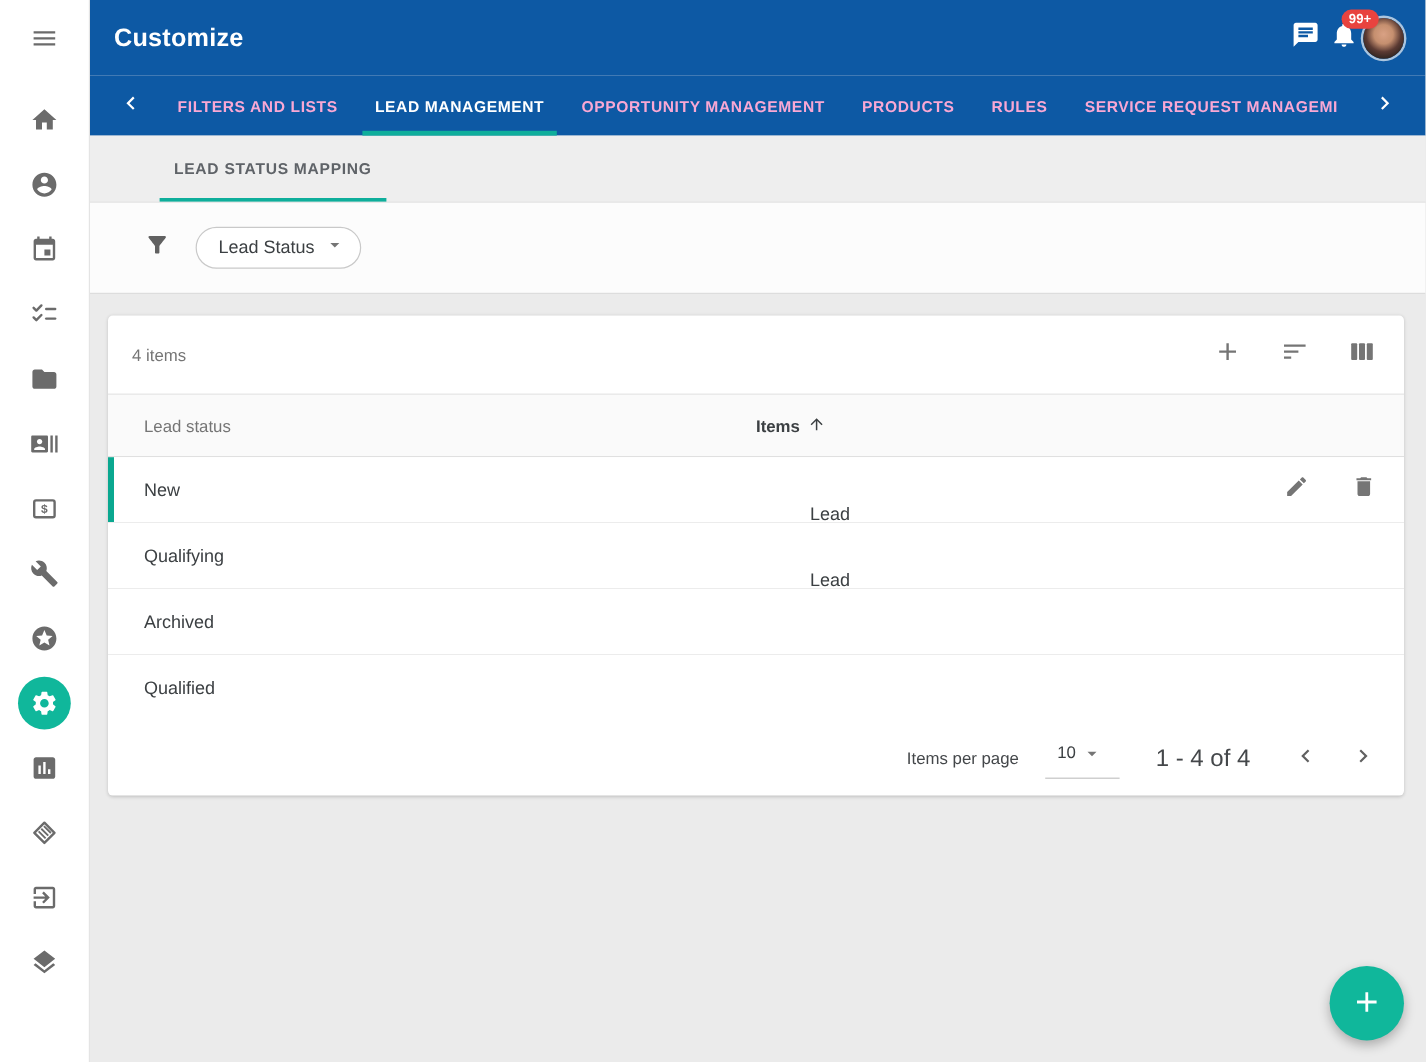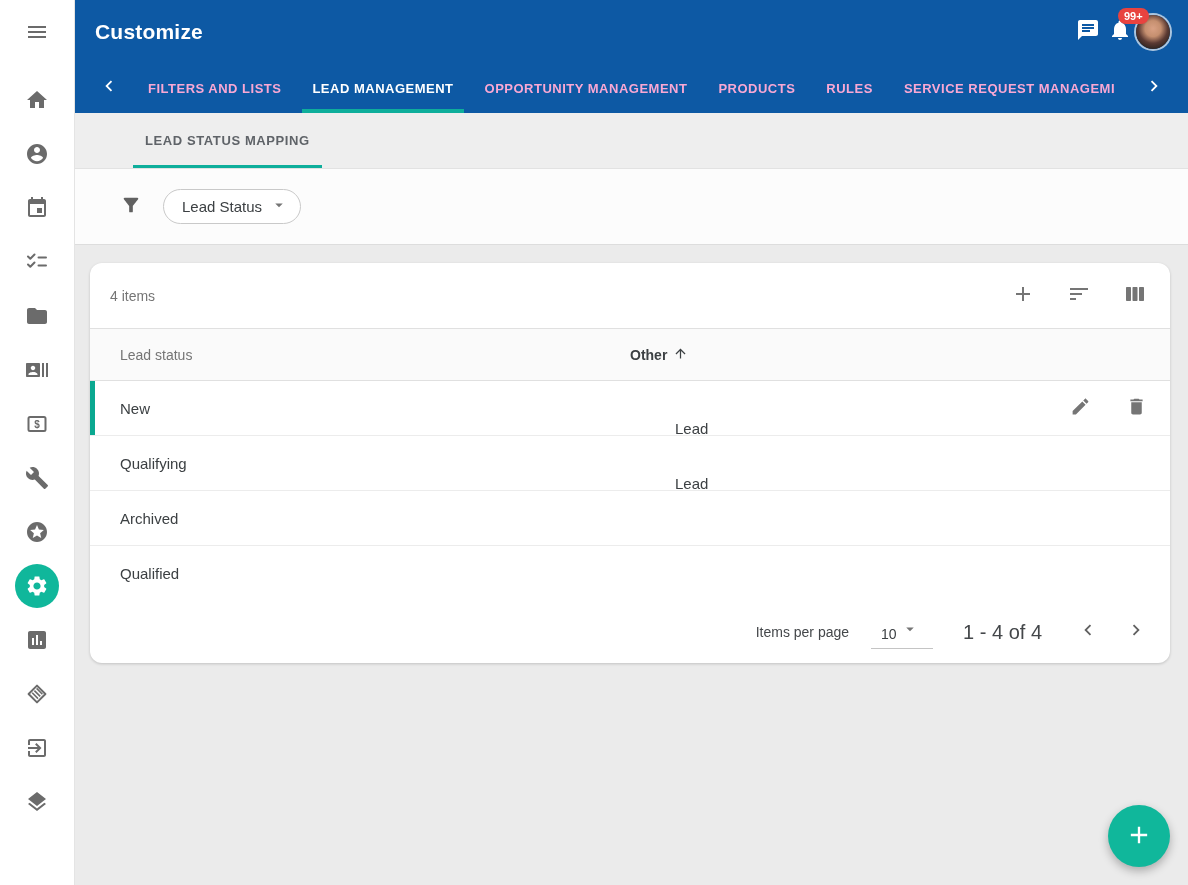--- a/index.html
+++ b/index.html
@@ -46,21 +46,21 @@
   .filterbar { background:#FCFCFC; height:76px; display:flex; align-items:center; padding-left:38px; border-bottom:1px solid #DDDDDD; }
   .funnel-btn { width:36px; height:36px; display:flex; align-items:center; justify-content:center; cursor:pointer; }
   .funnel-btn svg { width:22px; height:22px; fill:#616161; }
   .filter-chip { margin-left:14px; height:35px; border:1px solid #C9C9C9; border-radius:18px; background:#FFFFFF; display:flex; align-items:center; gap:8px; padding:0 12px 0 18px; cursor:pointer; }
   .filter-chip .chip-label { font-size:15px; color:#3C4043; }
   .filter-chip svg { width:18px; height:18px; fill:#757575; }
 
   
   .content { flex:1; background:#EBEBEB; position:relative; padding:18px 18px 0 15px; }
 
-  .card { width:1080px; background:#FFFFFF; border-radius:12px; box-shadow:0 1px 3px rgba(0,0,0,0.18); overflow:hidden; }
+  .card { width:1080px; background:#FFFFFF; border-radius:4px; box-shadow:0 1px 3px rgba(0,0,0,0.18); overflow:hidden; }
 
   .card-toolbar { height:66px; display:flex; align-items:center; padding:0 14px 0 20px; border-bottom:1px solid #E0E0E0; }
   .items-count { font-size:14px; color:#757575; flex:1; }
   .toolbar-actions { display:flex; align-items:center; gap:14px; }
   .tool-btn { width:42px; height:42px; display:flex; align-items:center; justify-content:center; cursor:pointer; }
   .tool-btn svg { width:24px; height:24px; fill:#757575; }
 
   .thead { height:52px; display:flex; align-items:center; background:#FAFAFA; border-bottom:1px solid #E0E0E0; }
   .th1 { width:540px; padding-left:30px; font-size:14px; color:#757575; }
   .th2 { display:flex; align-items:center; gap:6px; font-size:14px; color:#3C4043; font-weight:700; cursor:pointer; }
@@ -70,21 +70,21 @@
   .trow:nth-child(6) { border-bottom:none; }
   .td1 { width:540px; padding-left:30px; font-size:15px; color:#3C4043; }
   .td2 { font-size:15px; color:#3C4043; flex:1;margin-top:40px; }
   .row-accent { position:absolute; left:0; top:0; bottom:0; width:5px; background:#0AA890; }
   .row-actions { display:flex; align-items:center; gap:16px; padding-right:14px; }
   .row-action-btn { width:40px; height:40px; display:flex; align-items:center; justify-content:center; cursor:pointer; }
   .row-action-btn svg { width:21px; height:21px; fill:#757575; }
 
   .pagination { height:62px; display:flex; align-items:center; justify-content:flex-end; padding-right:14px; gap:8px; }
   .pg-label { font-size:14px; color:#44474A; margin-right:14px; }
-  .pg-select { display:flex; align-items:flex-end; gap:4px; border-bottom:1px solid #C4C4C4; padding:4px 2px 6px 10px; min-width:62px; cursor:pointer; margin-right:22px; }
+  .pg-select { display:flex; align-items:flex-start; gap:4px; border-bottom:1px solid #C4C4C4; padding:4px 2px 6px 10px; min-width:62px; cursor:pointer; margin-right:22px; }
   .pg-select .pg-value { font-size:14px; color:#3C4043; }
   .pg-select svg { width:18px; height:18px; fill:#757575; }
   .pg-range { font-size:20px; color:#44474A; margin-right:18px; }
   .pg-nav { width:40px; height:40px; display:flex; align-items:center; justify-content:center; cursor:pointer; }
   .pg-nav svg { width:22px; height:22px; fill:#616161; }
 
   
   .fab { position:absolute; right:18px; bottom:18px; width:62px; height:62px; border-radius:50%; background:#10B79B; border:none; display:flex; align-items:center; justify-content:center; cursor:pointer; box-shadow:0 4px 10px rgba(0,0,0,0.28); }
   .fab svg { width:28px; height:28px; fill:#FFFFFF; }
 </style>
@@ -285,21 +285,21 @@
                     <rect x="9.5" y="5" width="5" height="14" rx="0.8"></rect>
                     <rect x="16" y="5" width="5" height="14" rx="0.8"></rect>
                   </svg></span>
             </div>
           </div>
         </div>
 
         <div class="thead">
           <div class="th1">Lead status</div>
           <div class="th2">
-            <span>Other</span>
+            <span>Items</span>
             <span><svg viewBox="0 0 24 24">
                   <path d="M4 12l1.41 1.41L11 7.83V20h2V7.83l5.58 5.59L20 12l-8-8-8 8z"></path>
                 </svg></span>
           </div>
         </div>
 
         <div class="trow">
           <div class="row-accent"></div>
           <div class="td1">New</div>
           <div class="td2">Lead</div>

